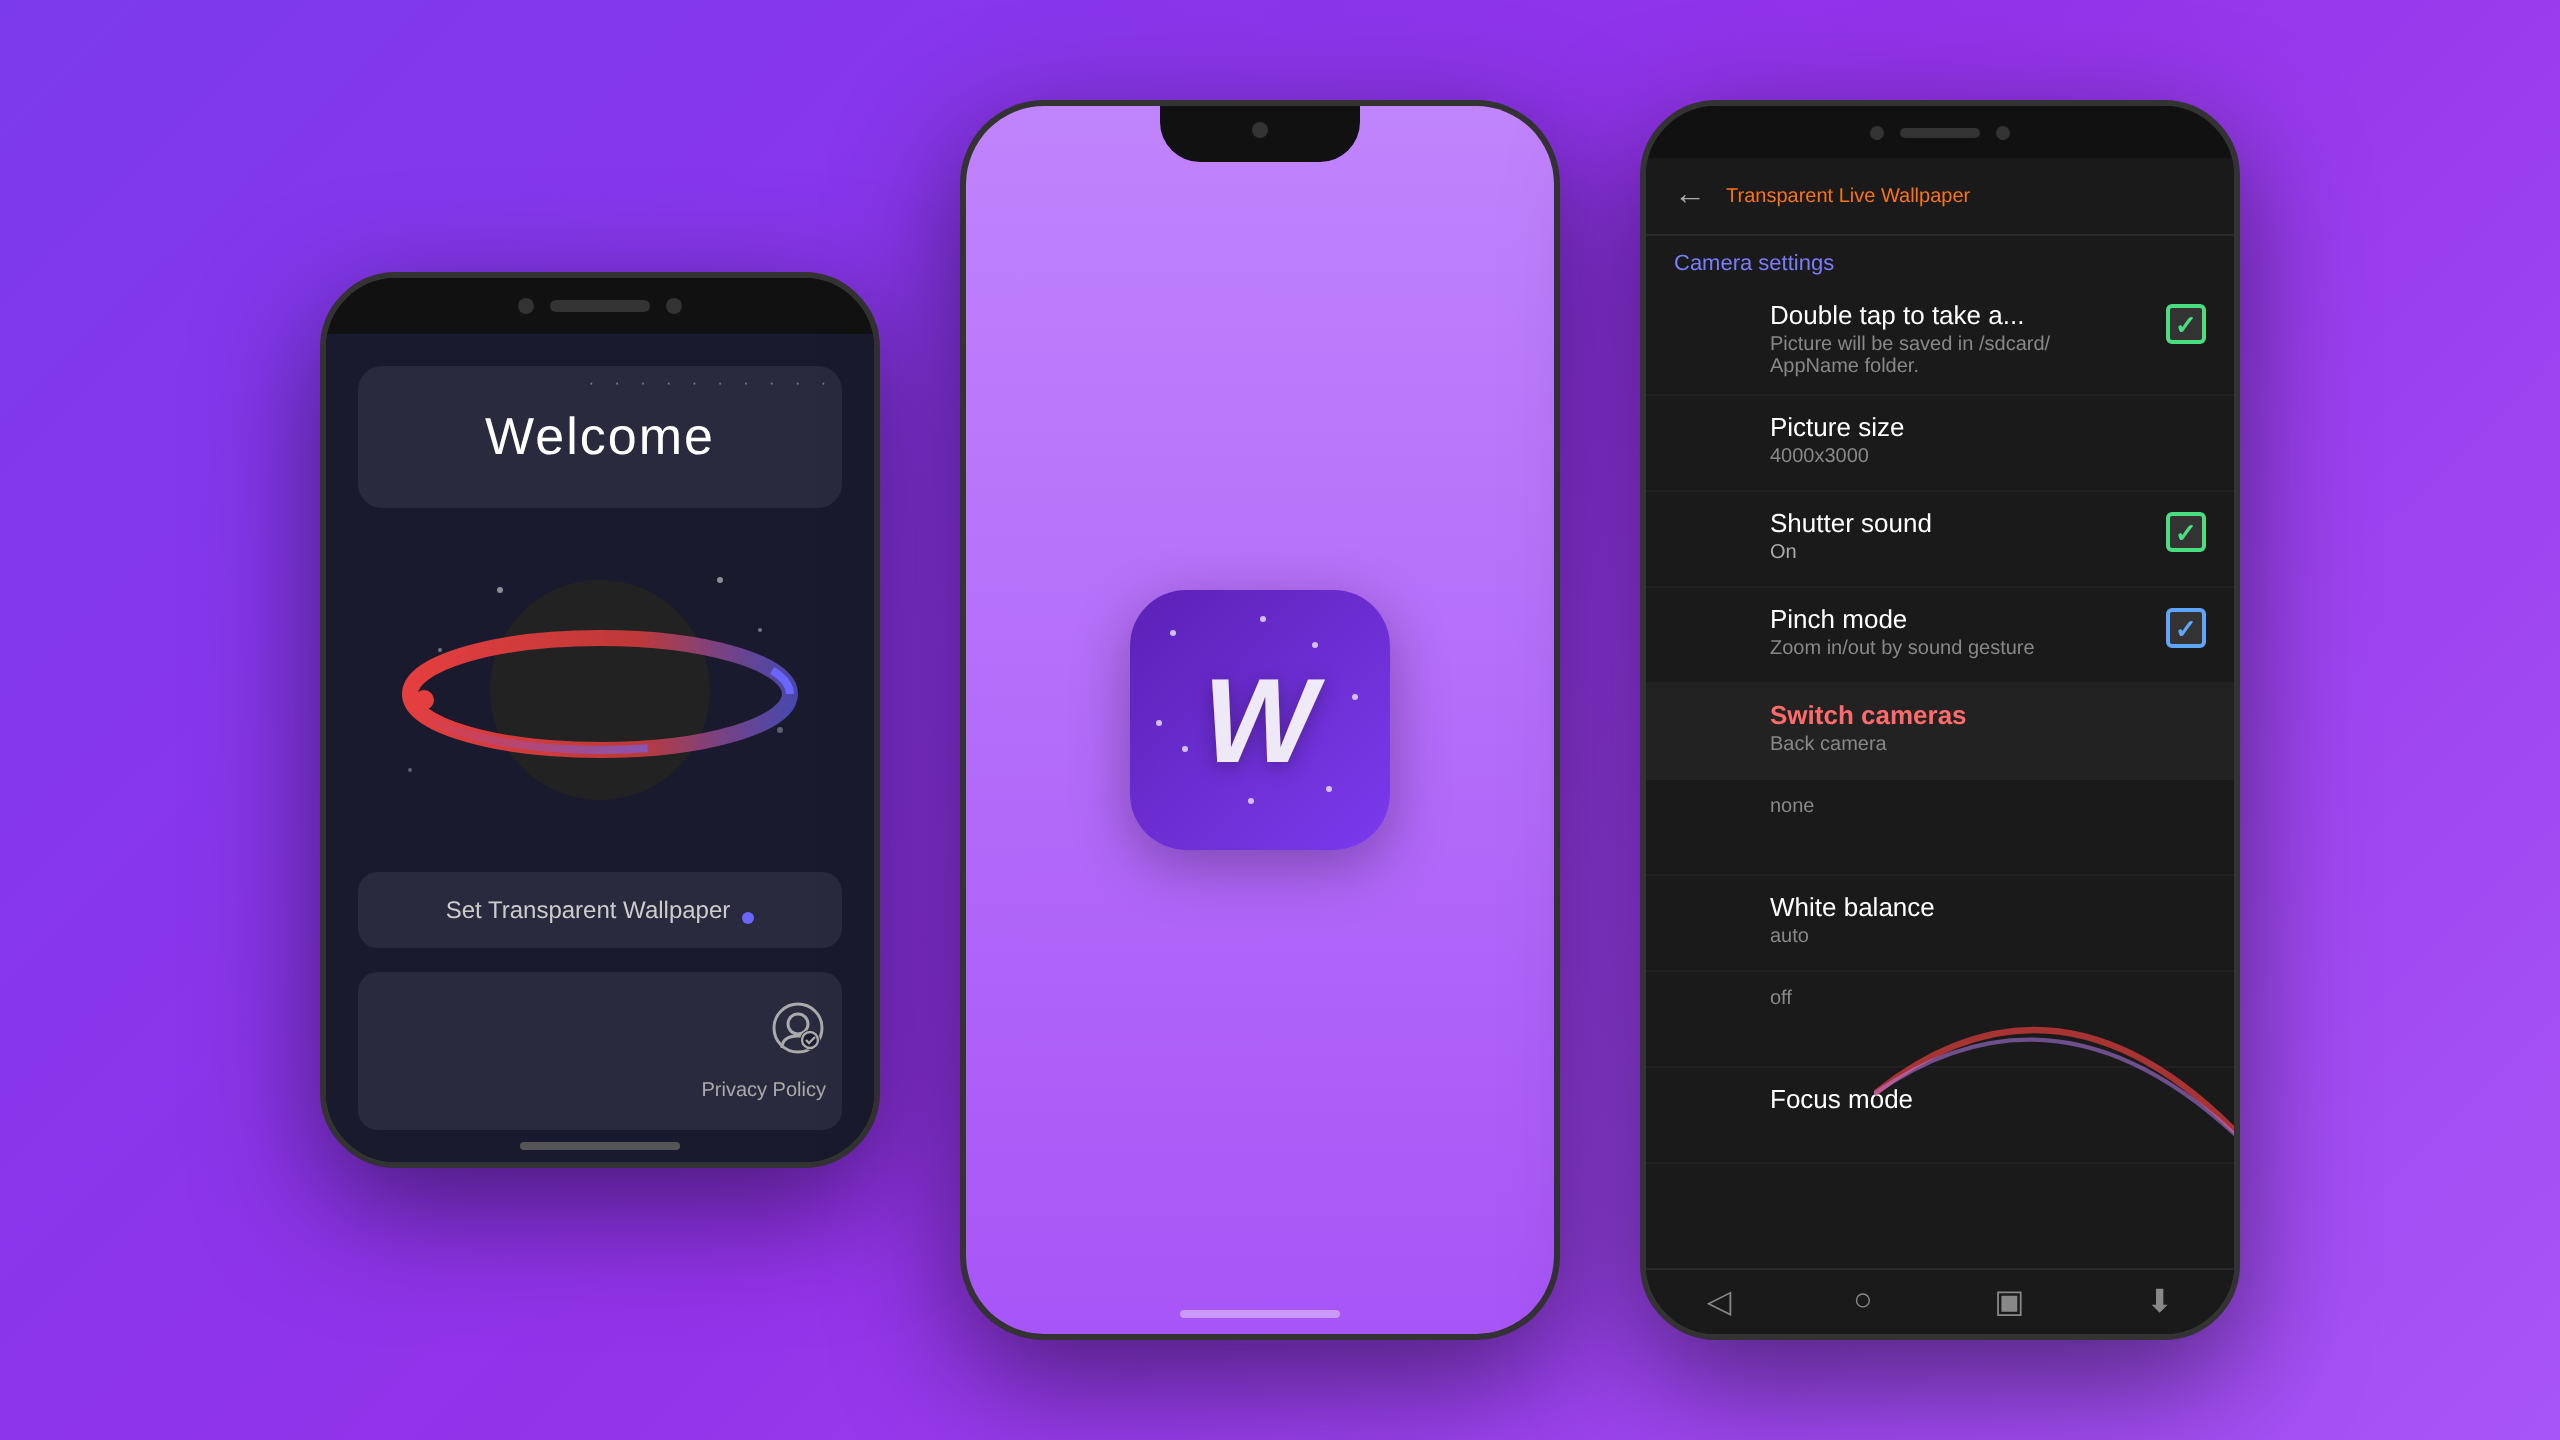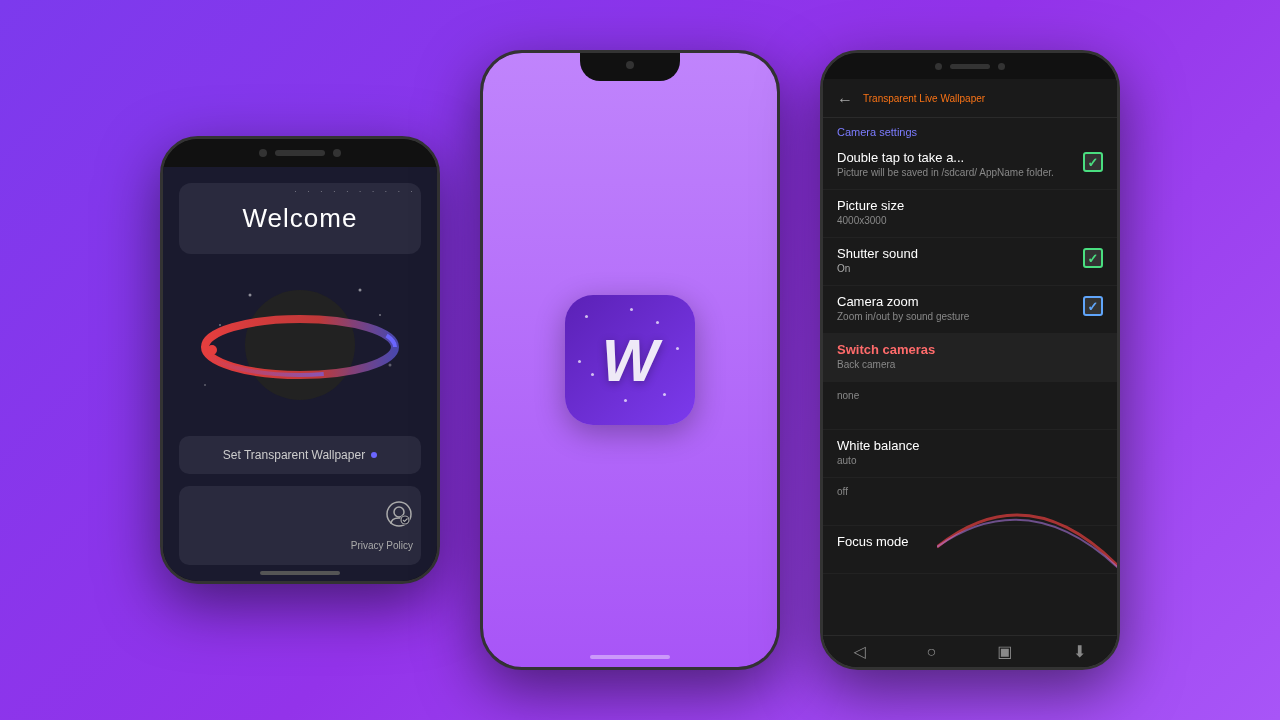--- a/index.html
+++ b/index.html
@@ -104,21 +104,21 @@
     }
     .set-wallpaper-btn {
       width: 100%;
       background: #2a2a3e;
       border-radius: 10px;
       padding: 12px 10px;
       text-align: center;
       color: #ccc;
       font-size: 12px;
       display: flex;
-      align-items: center;
+      align-items: flex-end;
       justify-content: center;
       gap: 6px;
     }
     .set-wallpaper-btn .dot-indicator {
       width: 6px;
       height: 6px;
       background: #6b66ff;
       border-radius: 50%;
     }
     .bottom-btns {
@@ -301,20 +301,21 @@
       display: flex;
       align-items: flex-start;
       justify-content: space-between;
       border-bottom: 1px solid #222;
       background: #1a1a1a;
       min-height: 48px;
     }
     .settings-item-text {
       flex: 1;
       padding-right: 22px;
+      margin-left: 48px;
     }
     .settings-item-title {
       color: #fff;
       font-size: 13px;
       font-weight: 400;
       margin-bottom: 2px;
     }
     .settings-item-sub {
       color: #888;
       font-size: 10px;
@@ -510,21 +511,21 @@
       <div class="settings-item">
         <div class="settings-item-text">
           <div class="settings-item-title">Shutter sound</div>
           <div class="settings-item-sub on-text">On</div>
         </div>
         <div class="checkbox checked"></div>
       </div>
 
       <div class="settings-item">
         <div class="settings-item-text">
-          <div class="settings-item-title">Camera zoom</div>
+          <div class="settings-item-title">Pinch mode</div>
           <div class="settings-item-sub">Zoom in/out by sound gesture</div>
         </div>
         <div class="checkbox checked-blue"></div>
       </div>
 
       <div class="settings-item switch-cameras-item">
         <div class="settings-item-text">
           <div class="settings-item-title" style="color:#ff6b6b;font-weight:600;">Switch cameras</div>
           <div class="settings-item-sub">Back camera</div>
         </div>

